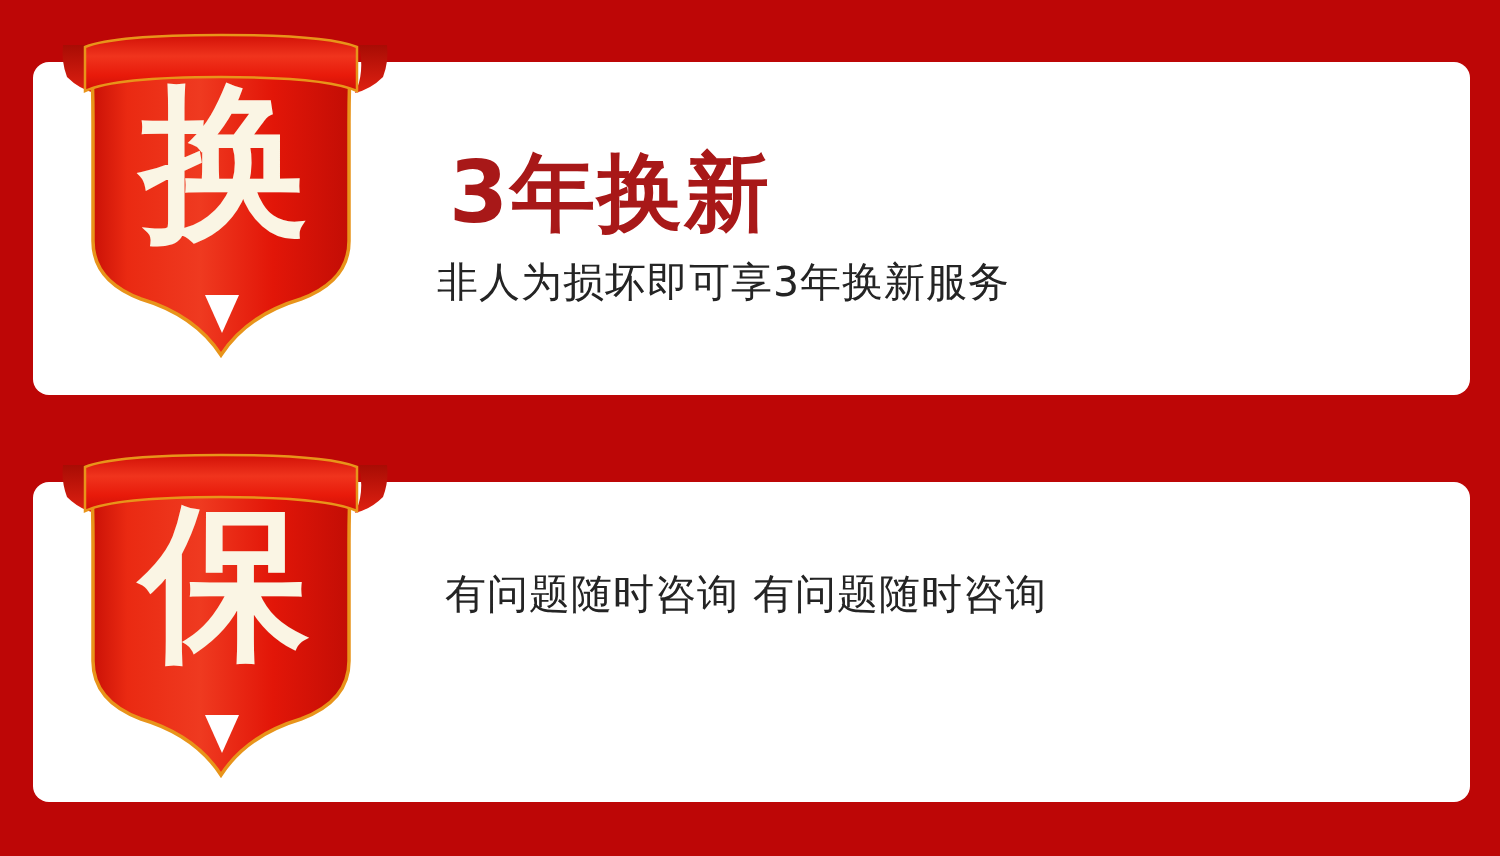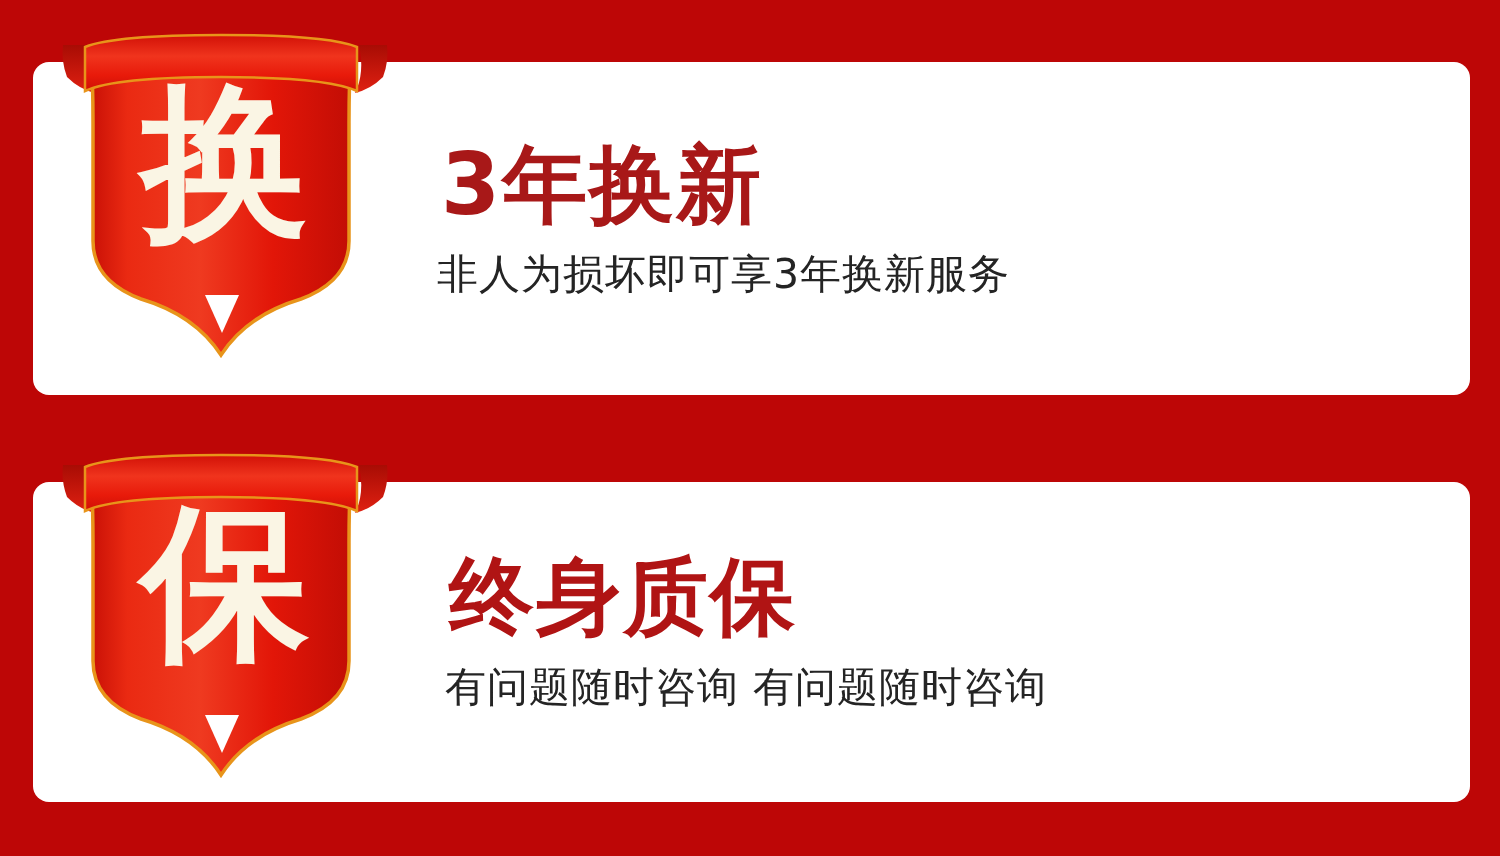--- a/index.html
+++ b/index.html
@@ -63,21 +63,21 @@
   }
 
   
   .text-block {
     position: absolute;
   }
   .text-1 { left: 437px; top: 136px; }
   .text-2 { left: 445px; top: 548px; }
 
   .title {
-    margin: 4px;
+    margin: 12px;
     font-size: 85px;
     line-height: 1.05;
     font-weight: bold;
     color: #a81818;
     letter-spacing: 2px;
     white-space: nowrap;
     font-family: "DejaVu Sans", "Liberation Sans", sans-serif;
   }
   .title-2 { color: #b01414; }
 
@@ -200,17 +200,16 @@
                Q272 50 166 50
                Q60 50 30 64
                Z" fill="url(#rollG2)" stroke="#e8941a" stroke-width="2.5"></path>
 
       <path d="M150 268 L184 268 L167 306 Z" fill="#ffffff"></path>
     </svg>
     <div class="ribbon-char">保</div>
   </div>
 
   <div class="text-block text-2">
-    <div class="title title-2">终身质保</div>
     <div class="subtitle subtitle-2">有问题随时咨询 有问题随时咨询</div>
   </div>
 
 </div>
 
 </body></html>

